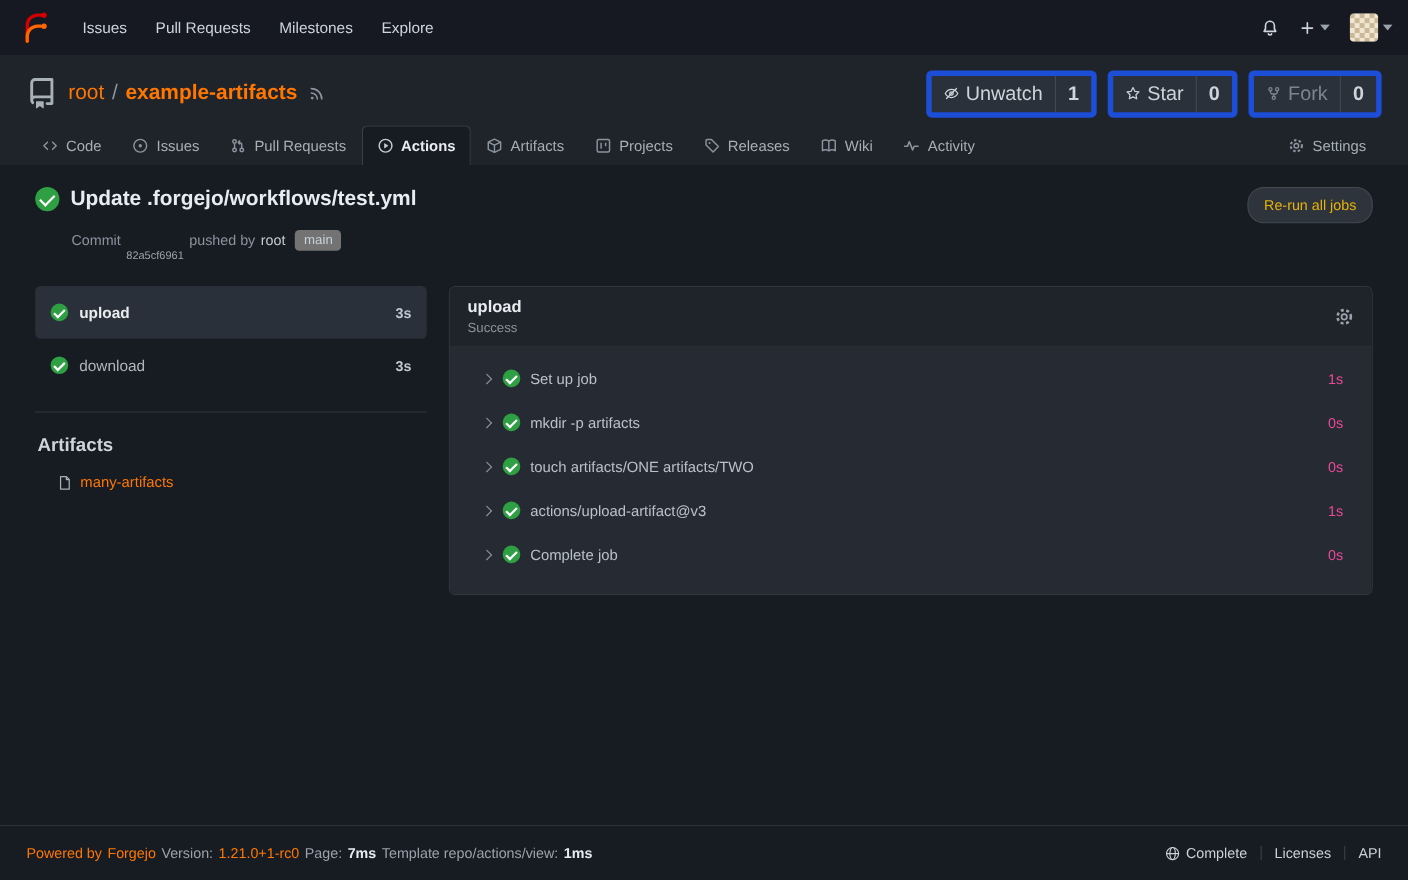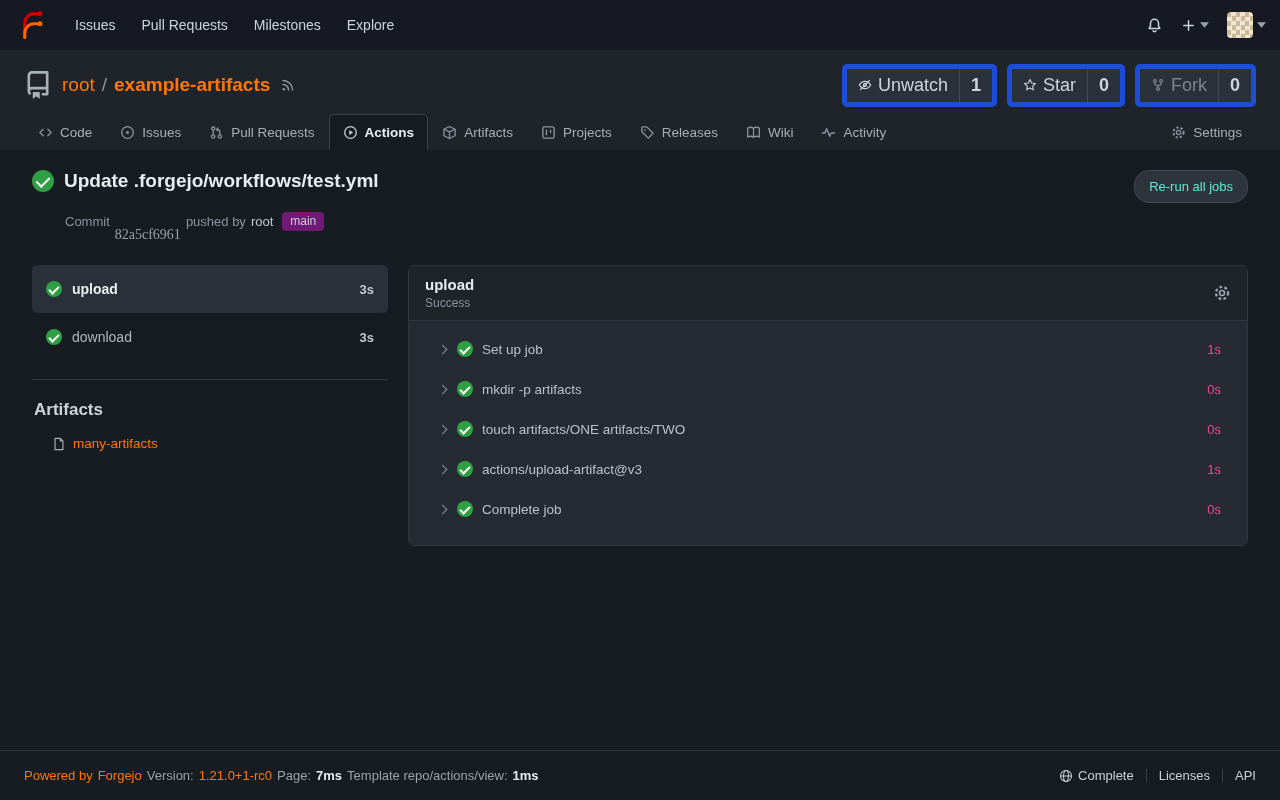--- a/index.html
+++ b/index.html
@@ -44,24 +44,24 @@
   .tab .ticon { color:#8b949e; }
   .tab.active { background:#171b22; border-color:#3a4149; color:#e9ecef; font-weight:600; }
   .tab.active .ticon { color:#c7ced5; }
   .tab.settings { margin-left:auto; }
 
   
   .main { flex:1; padding:20px 32px 0 32px; overflow:hidden; }
   .run-header { display:flex; align-items:flex-start; justify-content:space-between; }
   .run-title { display:flex; align-items:flex-start; gap:10px; font-size:19px; font-weight:700; color:#e9ecef; }
   .run-sub { margin:7px 0 0 33px; font-size:13px; color:#8b949e; display:flex; align-items:center; gap:5px; }
-  .sha { font-family:Liberation Serif, serif; font-size:14px; color:#9aa2ab;margin-top:28px; }
+  .sha { font-family:Liberation Sans, sans-serif; font-size:10px; color:#9aa2ab;margin-top:28px; }
   .pusher { color:#c3cad1; }
-  .badge-main { background:#701a75; color:#c9d1d9; padding:2px 8px 3px; border-radius:4px; font-size:12px; margin-left:4px; }
-  .btn { background:#2e343c; border:1px solid #424954; border-radius:15px; color:#5eead4; font-size:13px; padding:8px 14px; font-family:inherit; cursor:pointer; }
+  .badge-main { background:#737373; color:#c9d1d9; padding:2px 8px 3px; border-radius:4px; font-size:12px; margin-left:4px; }
+  .btn { background:#2e343c; border:1px solid #424954; border-radius:15px; color:#eab308; font-size:13px; padding:8px 14px; font-family:inherit; cursor:pointer; }
 
   .content { display:flex; gap:20px; margin-top:22px; }
   .left-col { width:356px; flex:none; }
   .job-row { display:flex; align-items:center; gap:10px; height:48px; padding:0 14px; border-radius:5px; font-size:14px; color:#aeb6be; cursor:pointer; }
   .job-row.selected { background:#2a303a; color:#e9ecef; font-weight:700; }
   .job-dur { margin-left:auto; font-size:13px; color:#c1c8cf; font-weight:600; }
   .divider { border-top:1px solid #30363d; margin:18px 0 0 0; }
   .artifacts-heading { font-size:17px; font-weight:600; color:#ced4da; margin:20px 0 0 2px; }
   .artifact-item { display:flex; align-items:center; gap:7px; margin:16px 0 0 20px; }
   .artifact-item .ficon { color:#a8b0b8; }

